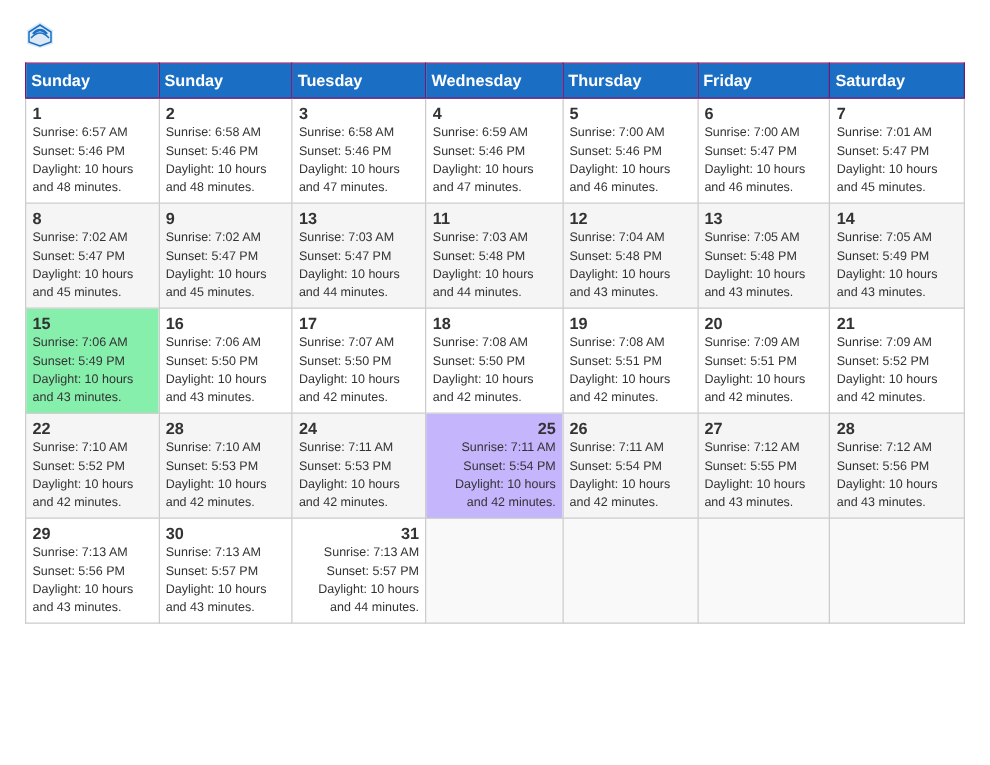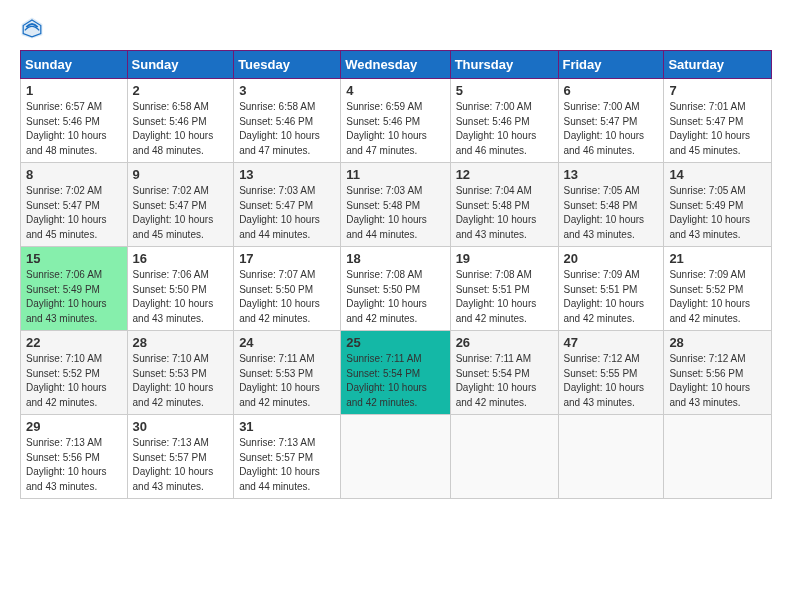--- a/index.html
+++ b/index.html
@@ -231,47 +231,47 @@
         <span class="day-info">Sunrise: 7:10 AM<br>Sunset: 5:52 PM<br>Daylight: 10 hours and 42 minutes.</span>
       </td>
           <td style="background: rgb(245, 245, 245);">
         <span class="day-num">28</span>
         <span class="day-info">Sunrise: 7:10 AM<br>Sunset: 5:53 PM<br>Daylight: 10 hours and 42 minutes.</span>
       </td>
           <td style="background: rgb(245, 245, 245);">
         <span class="day-num">24</span>
         <span class="day-info">Sunrise: 7:11 AM<br>Sunset: 5:53 PM<br>Daylight: 10 hours and 42 minutes.</span>
       </td>
-          <td style="background: #14b8a6;">
+          <td style="background: #c4b5fd; text-align: right;">
         <span class="day-num">25</span>
         <span class="day-info">Sunrise: 7:11 AM<br>Sunset: 5:54 PM<br>Daylight: 10 hours and 42 minutes.</span>
       </td>
           <td style="background: rgb(245, 245, 245);">
         <span class="day-num">26</span>
         <span class="day-info">Sunrise: 7:11 AM<br>Sunset: 5:54 PM<br>Daylight: 10 hours and 42 minutes.</span>
       </td>
           <td style="background: rgb(245, 245, 245);">
-        <span class="day-num">47</span>
+        <span class="day-num">27</span>
         <span class="day-info">Sunrise: 7:12 AM<br>Sunset: 5:55 PM<br>Daylight: 10 hours and 43 minutes.</span>
       </td>
           <td style="background: rgb(245, 245, 245);">
         <span class="day-num">28</span>
         <span class="day-info">Sunrise: 7:12 AM<br>Sunset: 5:56 PM<br>Daylight: 10 hours and 43 minutes.</span>
       </td>
         </tr>
         <tr class="last-row">
           <td style="background: rgb(255, 255, 255);">
         <span class="day-num">29</span>
         <span class="day-info">Sunrise: 7:13 AM<br>Sunset: 5:56 PM<br>Daylight: 10 hours and 43 minutes.</span>
       </td>
           <td style="background: rgb(255, 255, 255);">
         <span class="day-num">30</span>
         <span class="day-info">Sunrise: 7:13 AM<br>Sunset: 5:57 PM<br>Daylight: 10 hours and 43 minutes.</span>
       </td>
-          <td style="background: rgb(255, 255, 255);">
+          <td style="background: rgb(255, 255, 255); text-align: right;">
         <span class="day-num">31</span>
         <span class="day-info">Sunrise: 7:13 AM<br>Sunset: 5:57 PM<br>Daylight: 10 hours and 44 minutes.</span>
       </td>
           <td class="empty-cell"></td>
           <td class="empty-cell"></td>
           <td class="empty-cell"></td>
           <td class="empty-cell"></td>
         </tr>
       </tbody>
   </table>

